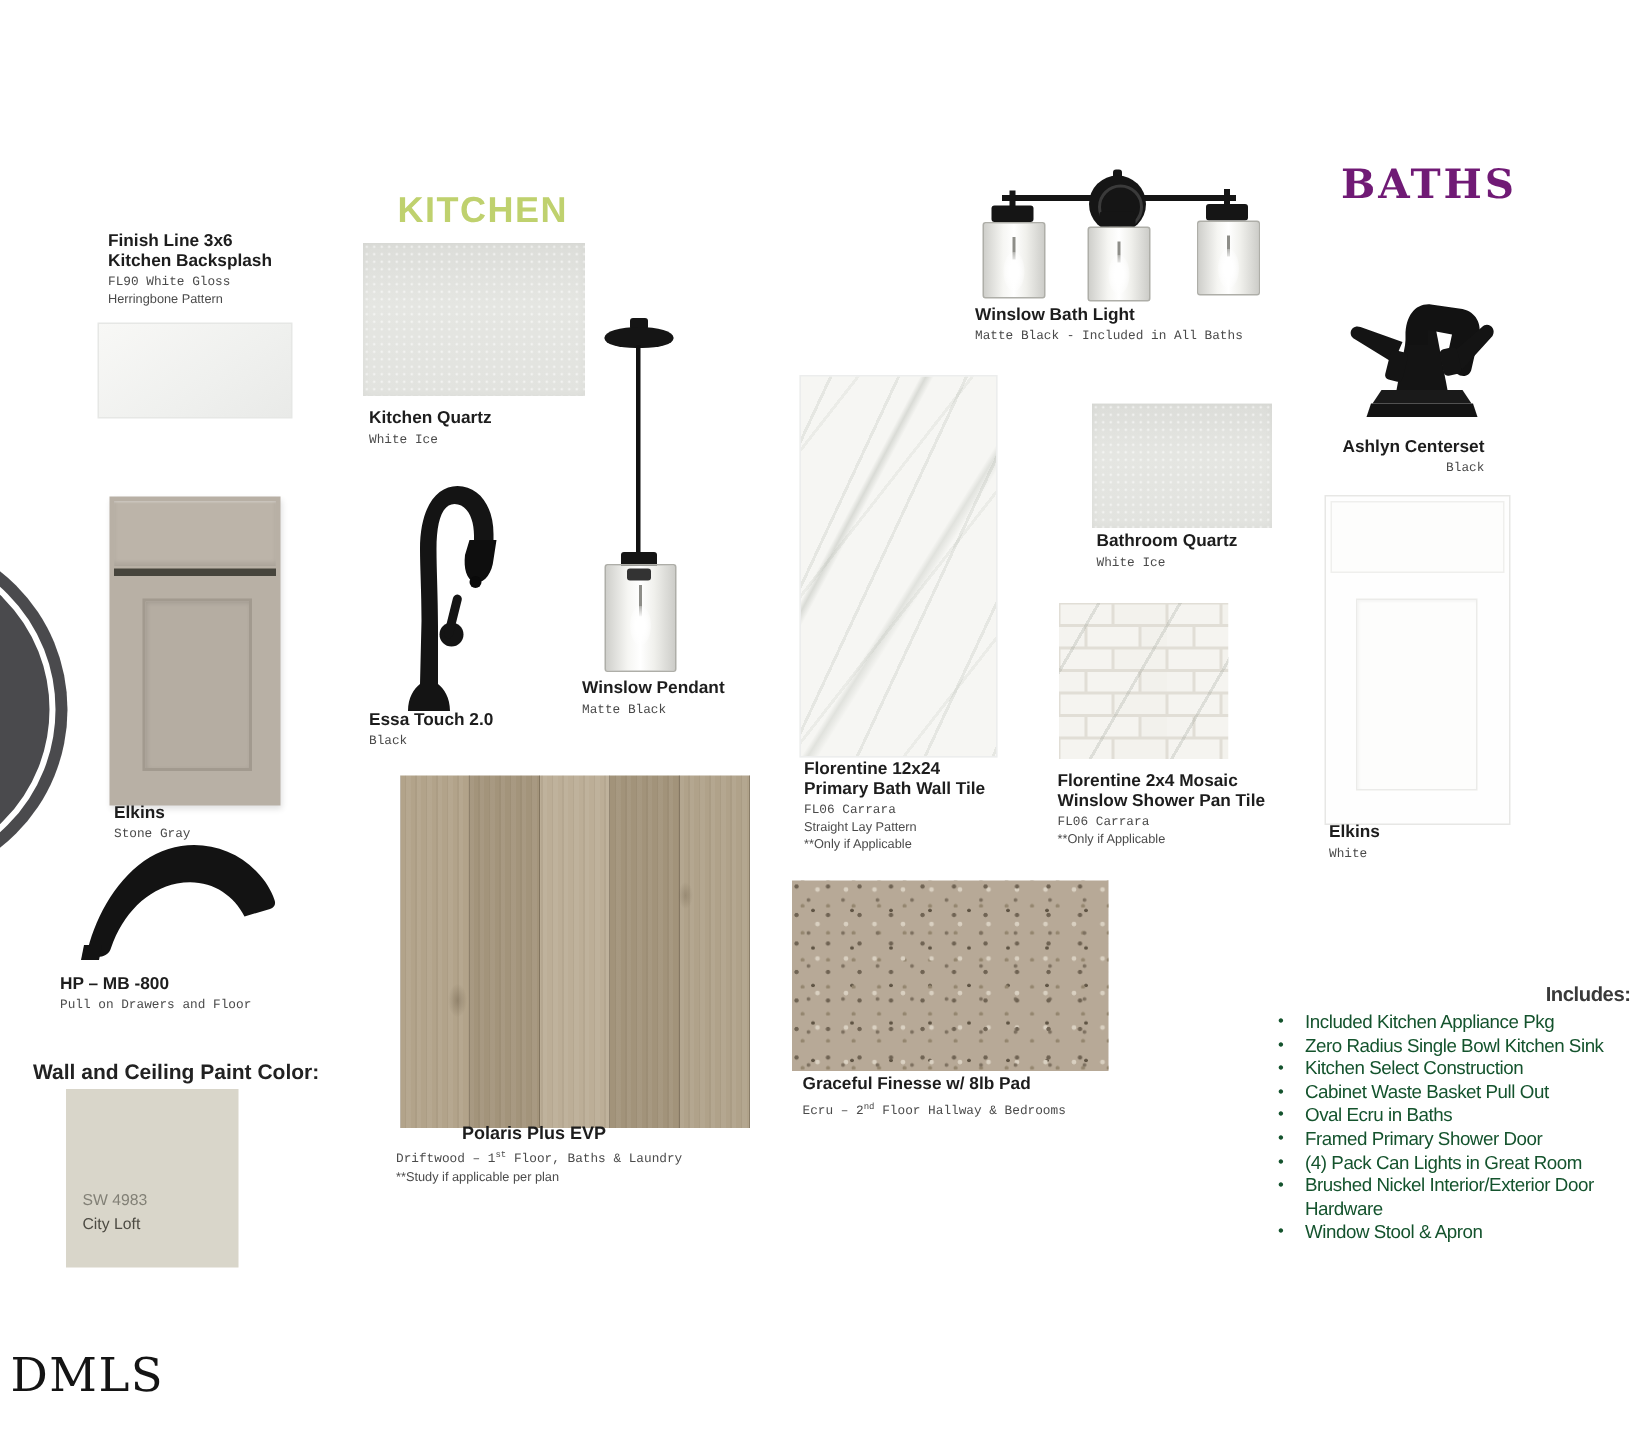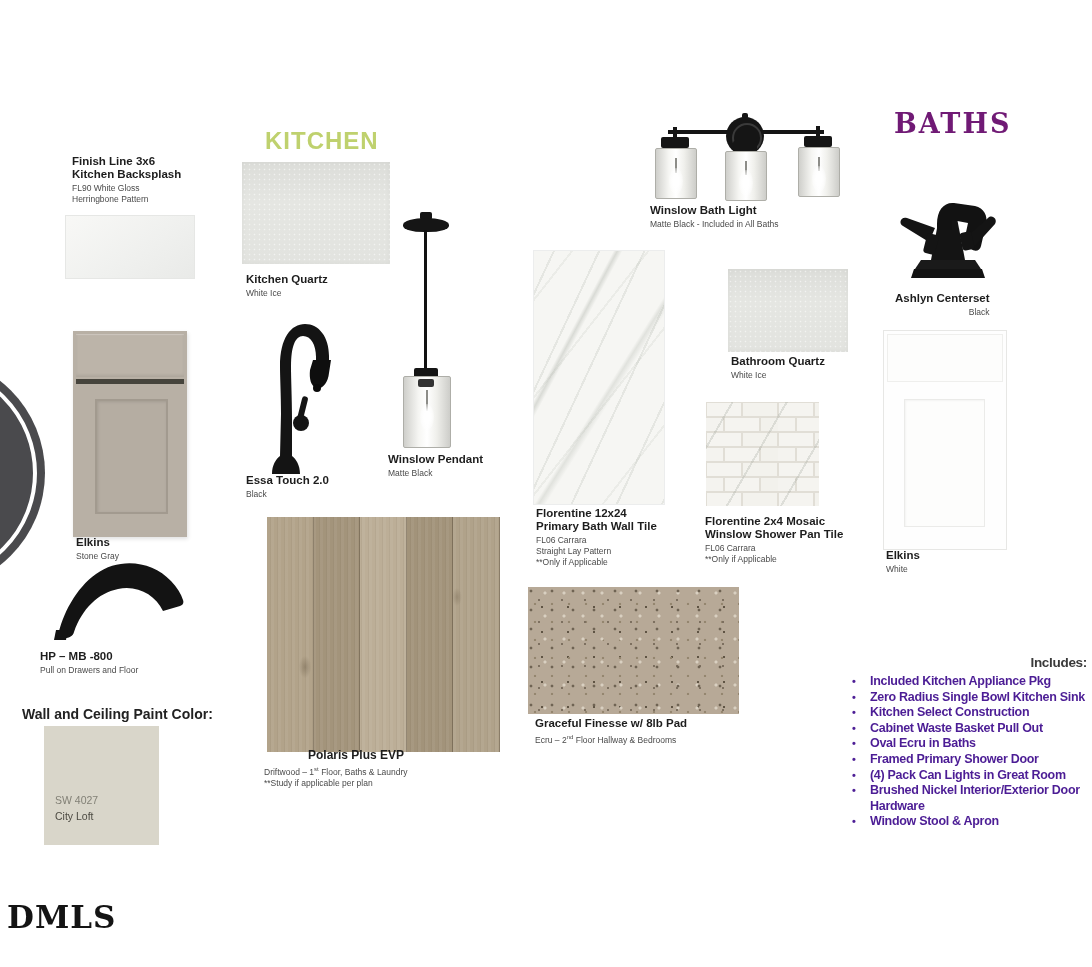--- a/index.html
+++ b/index.html
@@ -8,21 +8,21 @@
     overflow:hidden;font-family:"Liberation Sans",sans-serif;color:#1d1d1d;
   }
   .abs{position:absolute;}
   
   .sec-title{font-weight:bold;letter-spacing:1px;}
   .kitchen-title{left:265px;top:127px;font-size:24px;}
   .baths-title{left:894px;top:108px;font-size:27px;font-family:"DejaVu Serif",serif;letter-spacing:2px;}
   
   .t1{font-size:11.5px;font-weight:bold;color:#1d1d1d;line-height:13px;}
   .t2{font-size:8.5px;color:#4a4a4a;line-height:11px;font-weight:normal;}
-  .gap2{margin-top:2px;}
+  .gap2{margin-top:2px;font-family:Liberation Mono, monospace;}
   
   .swatch{position:absolute;}
   .backsplash-swatch{left:65px;top:215px;width:128px;height:62px;
     background:linear-gradient(145deg,#f8f8f6,#eff0ee 60%,#e9eae8);border:1px solid #e6e7e5;}
   .quartz{background:linear-gradient(180deg,#dcddd9,#e5e6e2 40%,#e2e3df);
     background-image:radial-gradient(rgba(255,255,255,.55) .6px,transparent 1.1px),
       linear-gradient(180deg,#dcddd9,#e5e6e2 40%,#e2e3df);
     background-size:5px 5px,100% 100%;box-shadow:inset 0 0 6px rgba(0,0,0,.04);}
   .kq{left:242px;top:162px;width:148px;height:102px;}
   .bq{left:728px;top:269px;width:120px;height:83px;}
@@ -79,27 +79,27 @@
   .filament{position:absolute;left:50%;top:18%;width:2px;height:30%;margin-left:-1px;background:#8d8d88;}
   .blk{background:#151515;position:absolute;}
   
   .pendant{left:388px;top:210px;width:90px;height:260px;}
   
   .bathlight{left:648px;top:113px;width:200px;height:100px;}
   
   .includes{left:849px;top:655px;width:238px;color:#3d3d3d;}
   .includes h3{margin:0 0 4px 0;font-size:13.5px;font-weight:bold;letter-spacing:-.3px;color:#3a3a3a;text-align:right;}
   .includes ul{list-style:none;margin:0;padding:0;}
-  .includes li{position:relative;padding-left:21px;font-size:12.5px;font-weight:bold;
-    letter-spacing:-.3px;line-height:15.6px;color:#4c1d95;}
+  .includes li{position:relative;padding-left:21px;font-size:12.5px;font-weight:normal;
+    letter-spacing:-.3px;line-height:15.6px;color:#14532d;}
   .includes li::before{content:"•";position:absolute;left:3px;top:0;font-size:11px;}
   
   .watermark{left:-189px;top:356px;width:234px;height:234px;border-radius:50%;background:#4a4a4d;}
   .watermark .ring{position:absolute;inset:8px;border:4px solid #ffffff;border-radius:50%;}
-  .dmls{left:7px;top:899px;font-family:"DejaVu Serif",serif;font-size:31px;letter-spacing:1px;color:#141414;font-weight:bold;text-align:center;}
+  .dmls{left:7px;top:899px;font-family:"DejaVu Serif",serif;font-size:31px;letter-spacing:1px;color:#141414;font-weight:normal;text-align:center;}
   sup{font-size:6px;vertical-align:super;}
 </style>
 </head>
 <body>
 
 <div class="board">
 
   <div class="abs watermark">
     <div class="ring"></div>
   </div>
@@ -163,21 +163,21 @@
     <path d="M6,76 C10,55 24,28 44,14 C68,-3 100,1 119,21 C125,27 129,34 131,40 C132,43 131,45 128,46 L111,51 C103,35 86,25 66,29 C46,33 30,49 22,72 C21,76 17,78 13,78 Z" fill="#131313"></path>
     <path d="M4,70 L16,70 L14,80 L2,80 Z" fill="#131313"></path>
   </svg>
   <div class="abs" style="left:40px;top:650px;">
     <div class="t1">HP – MB -800</div>
     <div class="t2 gap2">Pull on Drawers and Floor</div>
   </div>
 
   <div class="abs" style="left:22px;top:706px;font-size:14px;font-weight:bold;color:#222;">Wall and Ceiling Paint Color:</div>
   <div class="swatch paint-swatch">
-    <div class="paint-code">SW 4027</div>
+    <div class="paint-code">SW 4983</div>
     <div class="paint-name">City Loft</div>
   </div>
 
   <div class="swatch wood"></div>
   <div class="abs" style="left:264px;top:749px;">
     <div class="t1" style="font-size:12px;margin-left:44px;">Polaris Plus EVP</div>
     <div class="t2 gap2"><span>Driftwood – 1</span><sup>st</sup><span> Floor, Baths &amp; Laundry</span></div>
     <div class="t2">**Study if applicable per plan</div>
   </div>
 

